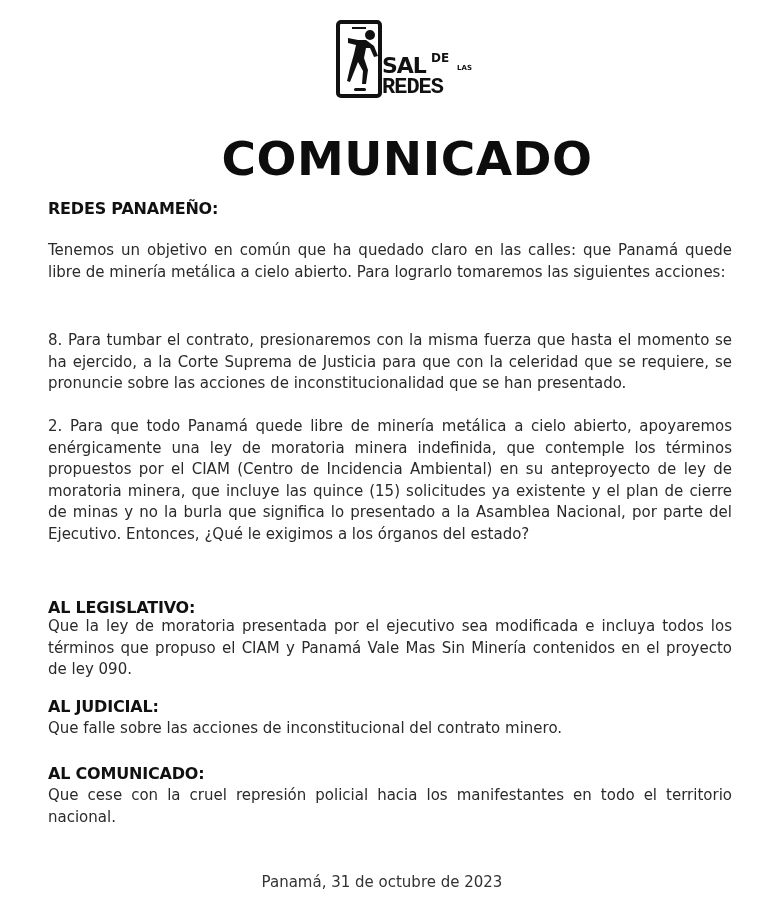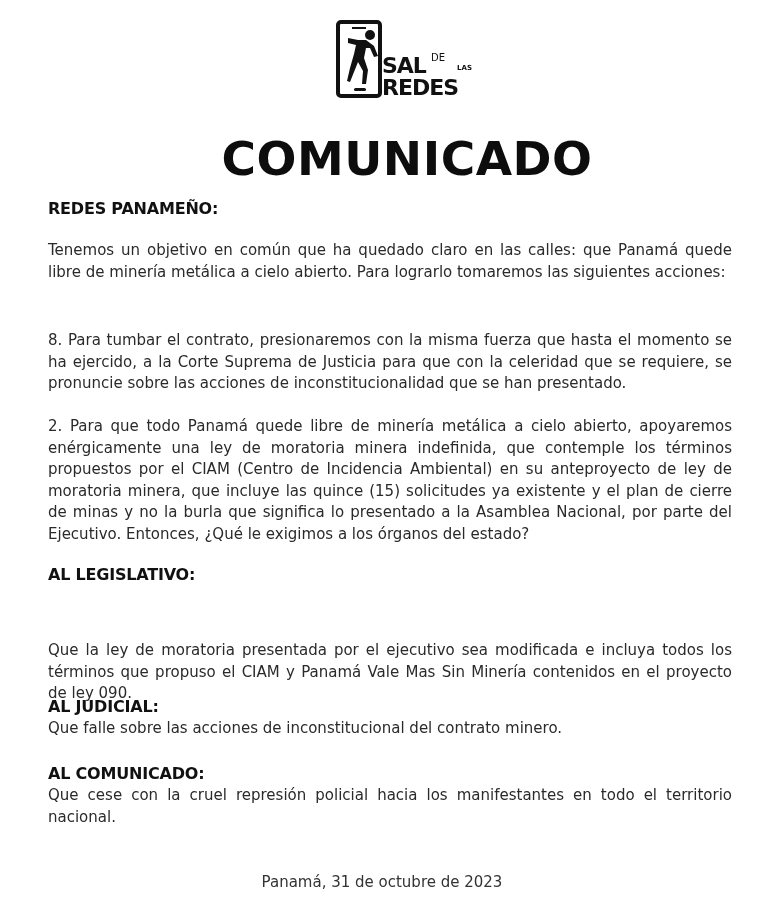--- a/index.html
+++ b/index.html
@@ -4,22 +4,22 @@
 <style>
   html, body { margin:0; padding:0; background:#ffffff; }
   body { width:780px; height:924px; position:relative; overflow:hidden; font-family:"DejaVu Sans", sans-serif; color:#1a1a1a; }
   .logo { position:absolute; left:336px; top:20px; width:112px; height:80px; }
   .logo .phone { position:absolute; left:0; top:0; width:46px; height:78px; border:4px solid #111; border-radius:5px; box-sizing:border-box; background:#fff; overflow:hidden; }
   .logo .phone .bar { position:absolute; left:14px; bottom:3px; width:12px; height:3px; background:#111; border-radius:2px; }
   .logo .phone .top { position:absolute; left:12px; top:3px; width:14px; height:2px; background:#111; }
   .logo .figure { position:absolute; left:4px; top:2px; }
   .logo .word { position:absolute; left:46px; font-family:"DejaVu Sans", sans-serif; font-weight:bold; color:#111; letter-spacing:-1px; }
   .logo .sal { top:33px; font-size:22px; }
-  .logo .redes { top:55px; font-size:22px; }
-  .logo .de { position:absolute; left:95px; top:33px; font-size:10px; font-weight:normal; line-height:10px; color:#111; }
+  .logo .redes { top:55px; font-size:22px;font-family:Liberation Mono, monospace; }
+  .logo .de { position:absolute; left:95px; top:33px; font-size:12px; font-weight:bold; line-height:10px; color:#111; }
   .logo .las { position:absolute; left:96px; top:44px; font-size:7px; font-weight:bold; line-height:8px; color:#111;padding-left:25px; }
   h1 { position:absolute; left:0; width:780px; top:114px; margin:17px; text-align:center; font-family:"DejaVu Sans", sans-serif; font-weight:bold; font-size:47px; letter-spacing:0.5px; color:#0d0d0d; }
   .heading { position:absolute; left:48px; font-weight:bold; font-size:16px; color:#111; letter-spacing:-0.2px; }
   .para { position:absolute; left:48px; width:684px; font-size:15px; line-height:21.6px; color:#2a2a2a; text-align:justify; margin:0; }
   .footer { position:absolute; left:0; width:764px; top:873px; text-align:center; font-size:15px; color:#333; }
 </style>
 </head>
 <body>
 
 <div class="logo">
@@ -40,22 +40,22 @@
 <h1>COMUNICADO</h1>
 
 <div class="heading" style="top:199px;">REDES PANAMEÑO:</div>
 
 <p class="para" style="top:240px;">Tenemos un objetivo en común que ha quedado claro en las calles: que Panamá quede libre de minería metálica a cielo abierto. Para lograrlo tomaremos las siguientes acciones:</p>
 
 <p class="para" style="top:330px;">8. Para tumbar el contrato, presionaremos con la misma fuerza que hasta el momento se ha ejercido, a la Corte Suprema de Justicia para que con la celeridad que se requiere, se pronuncie sobre las acciones de inconstitucionalidad que se han presentado.</p>
 
 <p class="para" style="top:416px;">2. Para que todo Panamá quede libre de minería metálica a cielo abierto, apoyaremos enérgicamente una ley de moratoria minera indefinida, que contemple los términos propuestos por el CIAM (Centro de Incidencia Ambiental) en su anteproyecto de ley de moratoria minera, que incluye las quince (15) solicitudes ya existente y el plan de cierre de minas y no la burla que significa lo presentado a la Asamblea Nacional, por parte del Ejecutivo. Entonces, ¿Qué le exigimos a los órganos del estado?</p>
 
-<div class="heading" style="top:565px;">AL LEGISLATIVO:</div>
-<p class="para" style="top:640px;">Que la ley de moratoria presentada por el ejecutivo sea modificada e incluya todos los términos que propuso el CIAM y Panamá Vale Mas Sin Minería contenidos en el proyecto de ley 090.</p>
+<div class="heading" style="top:598px;">AL LEGISLATIVO:</div>
+<p class="para" style="top:616px;">Que la ley de moratoria presentada por el ejecutivo sea modificada e incluya todos los términos que propuso el CIAM y Panamá Vale Mas Sin Minería contenidos en el proyecto de ley 090.</p>
 
 <div class="heading" style="top:697px;">AL JUDICIAL:</div>
 <p class="para" style="top:718px;">Que falle sobre las acciones de inconstitucional del contrato minero.</p>
 
 <div class="heading" style="top:764px;">AL COMUNICADO:</div>
 <p class="para" style="top:785px;">Que cese con la cruel represión policial hacia los manifestantes en todo el territorio nacional.</p>
 
 <div class="footer">Panamá, 31 de octubre de 2023</div>
 
 </body></html>

